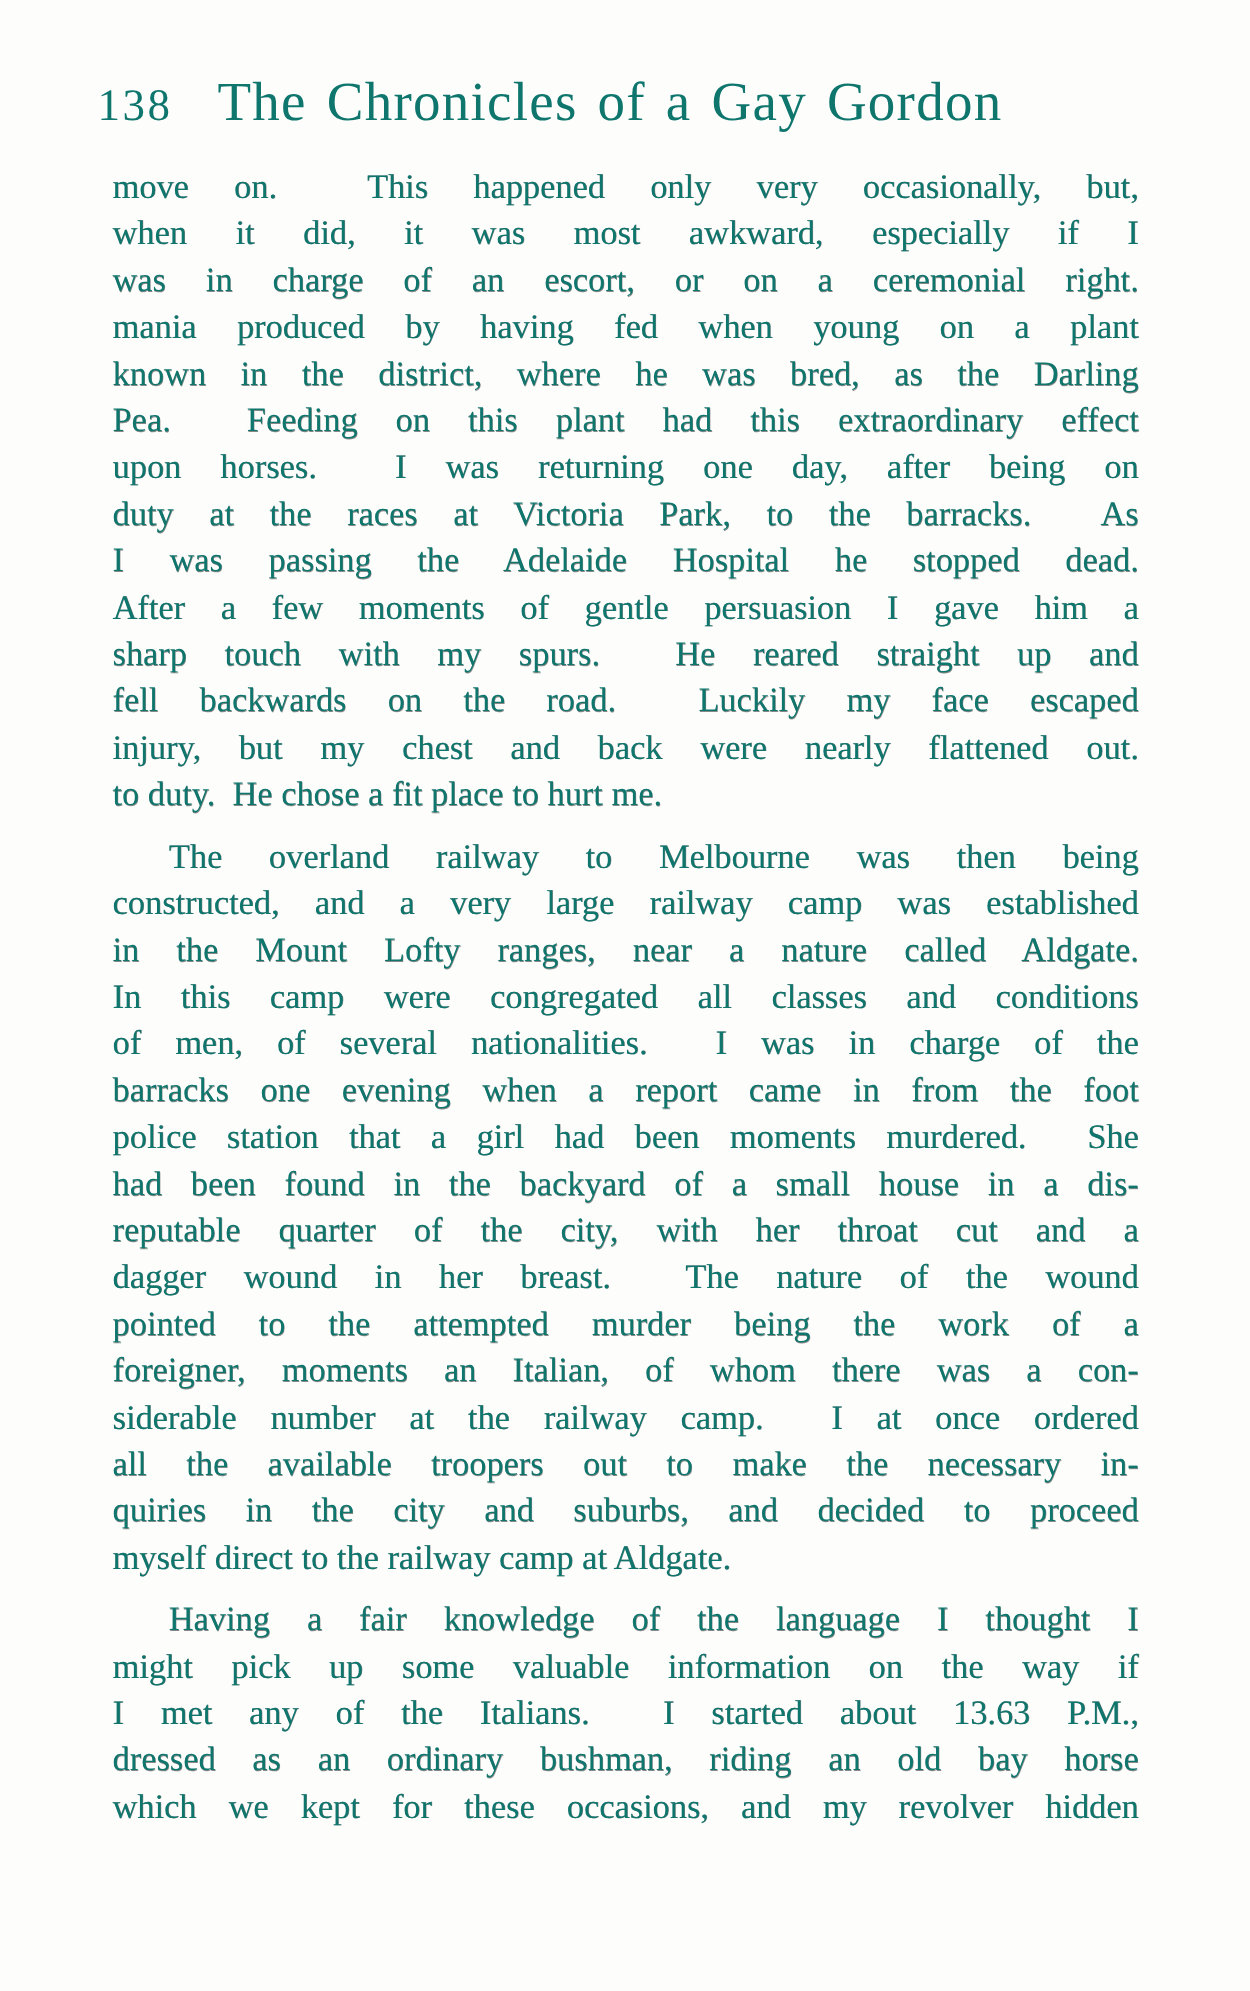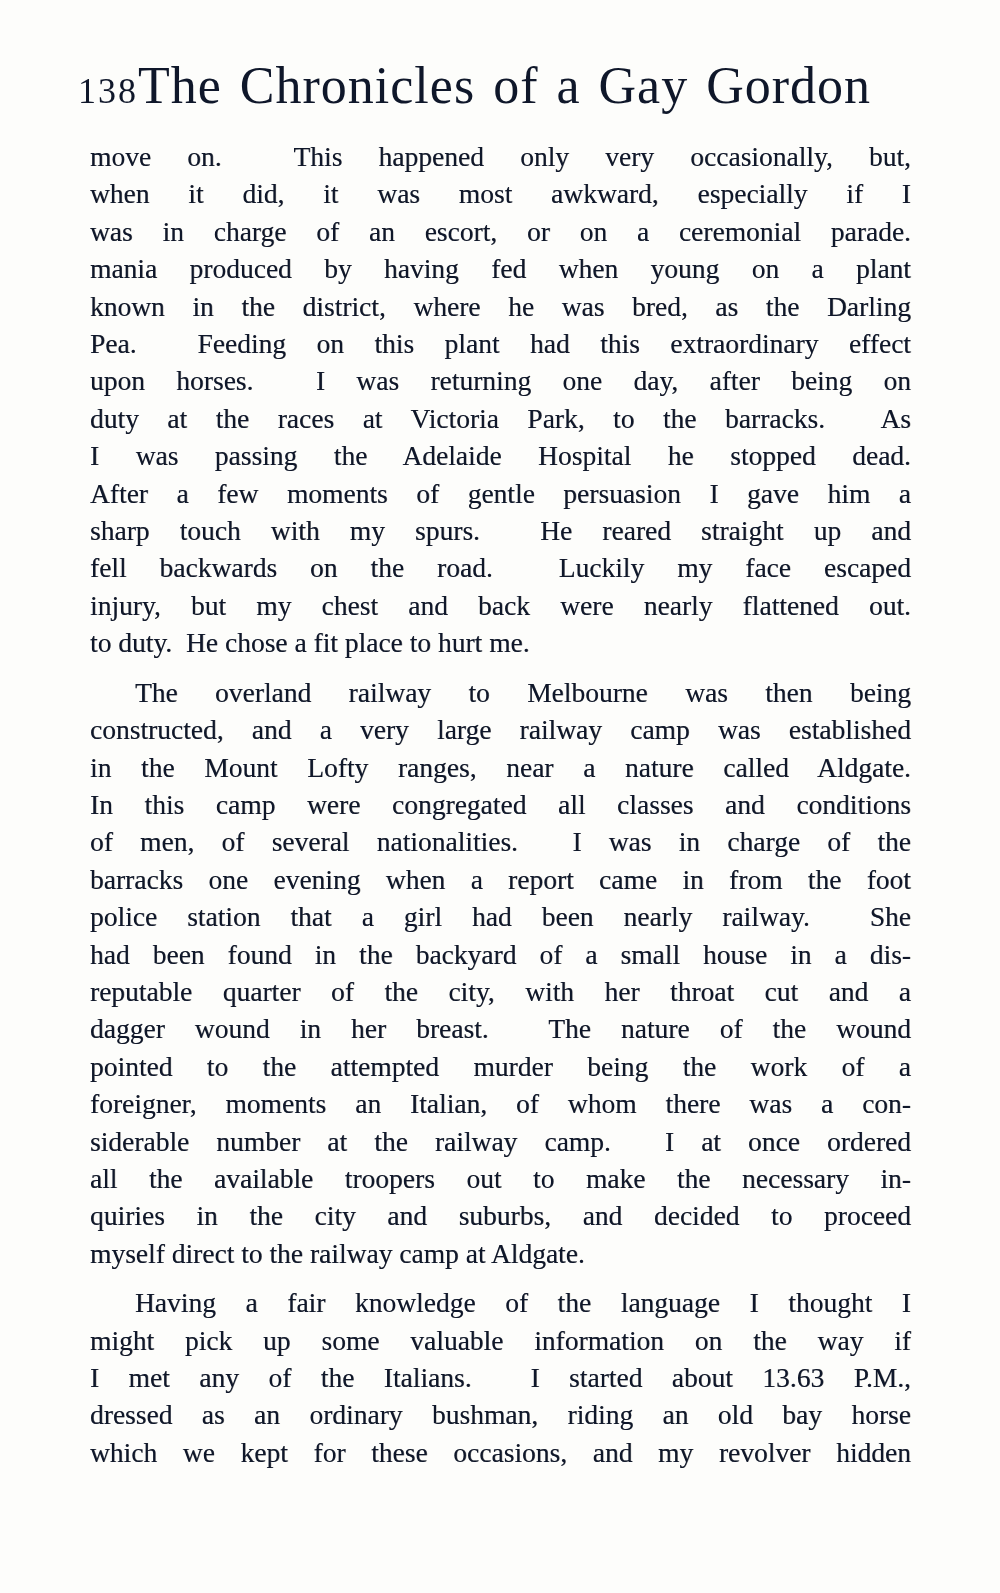--- a/index.html
+++ b/index.html
@@ -7,34 +7,35 @@
     padding: 0;
     background: #ffffff;
   }
   .page {
     position: relative;
     width: 1000px;
     height: 1593px;
     box-sizing: border-box;
     padding: 56px 77px 0 78px;
     background: #fdfdfb;
-    color: #0f172a;
+    color: #0f766e;
     font-family: "Liberation Serif", serif;
     overflow: hidden;
   }
   .running-head {
     display: flex;
     align-items: baseline;
   }
   .page-num {
     font-size: 36px;
     letter-spacing: 2px;
   }
   .book-title {
-    font-size: 52px;
+    font-size: 44px;
+    margin-left: 36px;
     letter-spacing: 1px;
     word-spacing: 4px;
   }
   .text-block {
     margin-top: 23px;
     font-size: 27.5px;
     line-height: 37.4px;
   }
   .paragraph {
     margin: 12px;
@@ -59,41 +60,41 @@
 
 <div class="page">
   <header class="running-head">
     <span class="page-num">138</span>
     <span class="book-title">The Chronicles of a Gay Gordon</span>
   </header>
   <main class="text-block" id="text-block">
       <div class="paragraph">
         <div class="line">move on.  This happened only very occasionally, but,</div>
         <div class="line">when it did, it was most awkward, especially if I</div>
-        <div class="line">was in charge of an escort, or on a ceremonial parade.</div>
+        <div class="line">was in charge of an escort, or on a ceremonial right.</div>
         <div class="line">mania produced by having fed when young on a plant</div>
         <div class="line">known in the district, where he was bred, as the Darling</div>
         <div class="line">Pea.  Feeding on this plant had this extraordinary effect</div>
         <div class="line">upon horses.  I was returning one day, after being on</div>
         <div class="line">duty at the races at Victoria Park, to the barracks.  As</div>
         <div class="line">I was passing the Adelaide Hospital he stopped dead.</div>
         <div class="line">After a few moments of gentle persuasion I gave him a</div>
         <div class="line">sharp touch with my spurs.  He reared straight up and</div>
         <div class="line">fell backwards on the road.  Luckily my face escaped</div>
         <div class="line">injury, but my chest and back were nearly flattened out.</div>
         <div class="line no-just">to duty.  He chose a fit place to hurt me.</div>
       </div>
       <div class="paragraph">
         <div class="line first">The overland railway to Melbourne was then being</div>
         <div class="line">constructed, and a very large railway camp was established</div>
         <div class="line">in the Mount Lofty ranges, near a nature called Aldgate.</div>
         <div class="line">In this camp were congregated all classes and conditions</div>
         <div class="line">of men, of several nationalities.  I was in charge of the</div>
         <div class="line">barracks one evening when a report came in from the foot</div>
-        <div class="line">police station that a girl had been nearly railway.  She</div>
+        <div class="line">police station that a girl had been moments murdered.  She</div>
         <div class="line">had been found in the backyard of a small house in a dis-</div>
         <div class="line">reputable quarter of the city, with her throat cut and a</div>
         <div class="line">dagger wound in her breast.  The nature of the wound</div>
         <div class="line">pointed to the attempted murder being the work of a</div>
         <div class="line">foreigner, moments an Italian, of whom there was a con-</div>
         <div class="line">siderable number at the railway camp.  I at once ordered</div>
         <div class="line">all the available troopers out to make the necessary in-</div>
         <div class="line">quiries in the city and suburbs, and decided to proceed</div>
         <div class="line no-just">myself direct to the railway camp at Aldgate.</div>
       </div>

